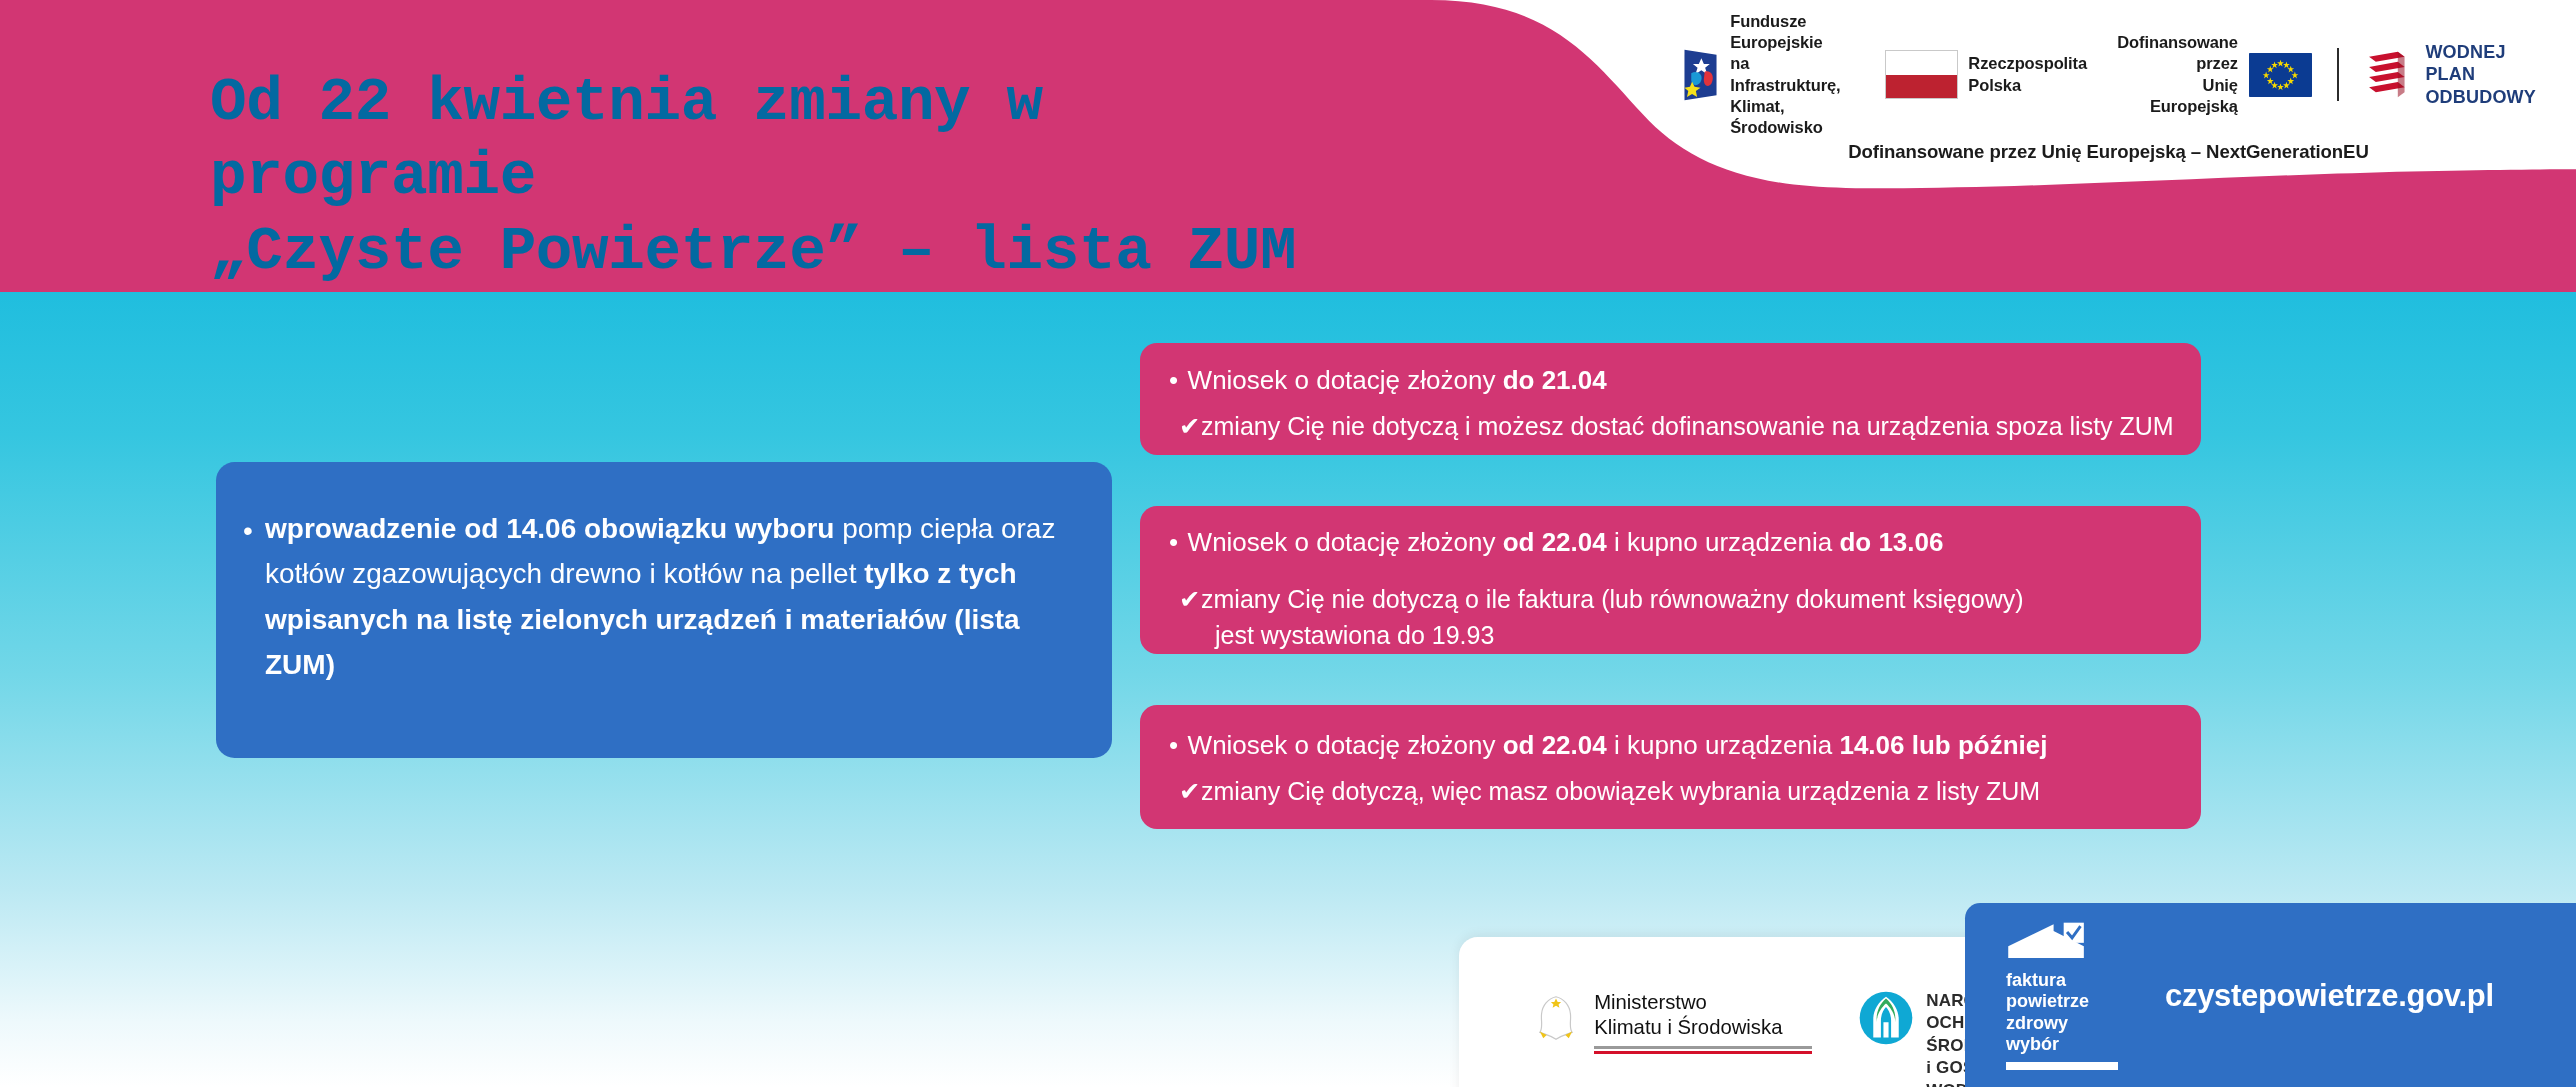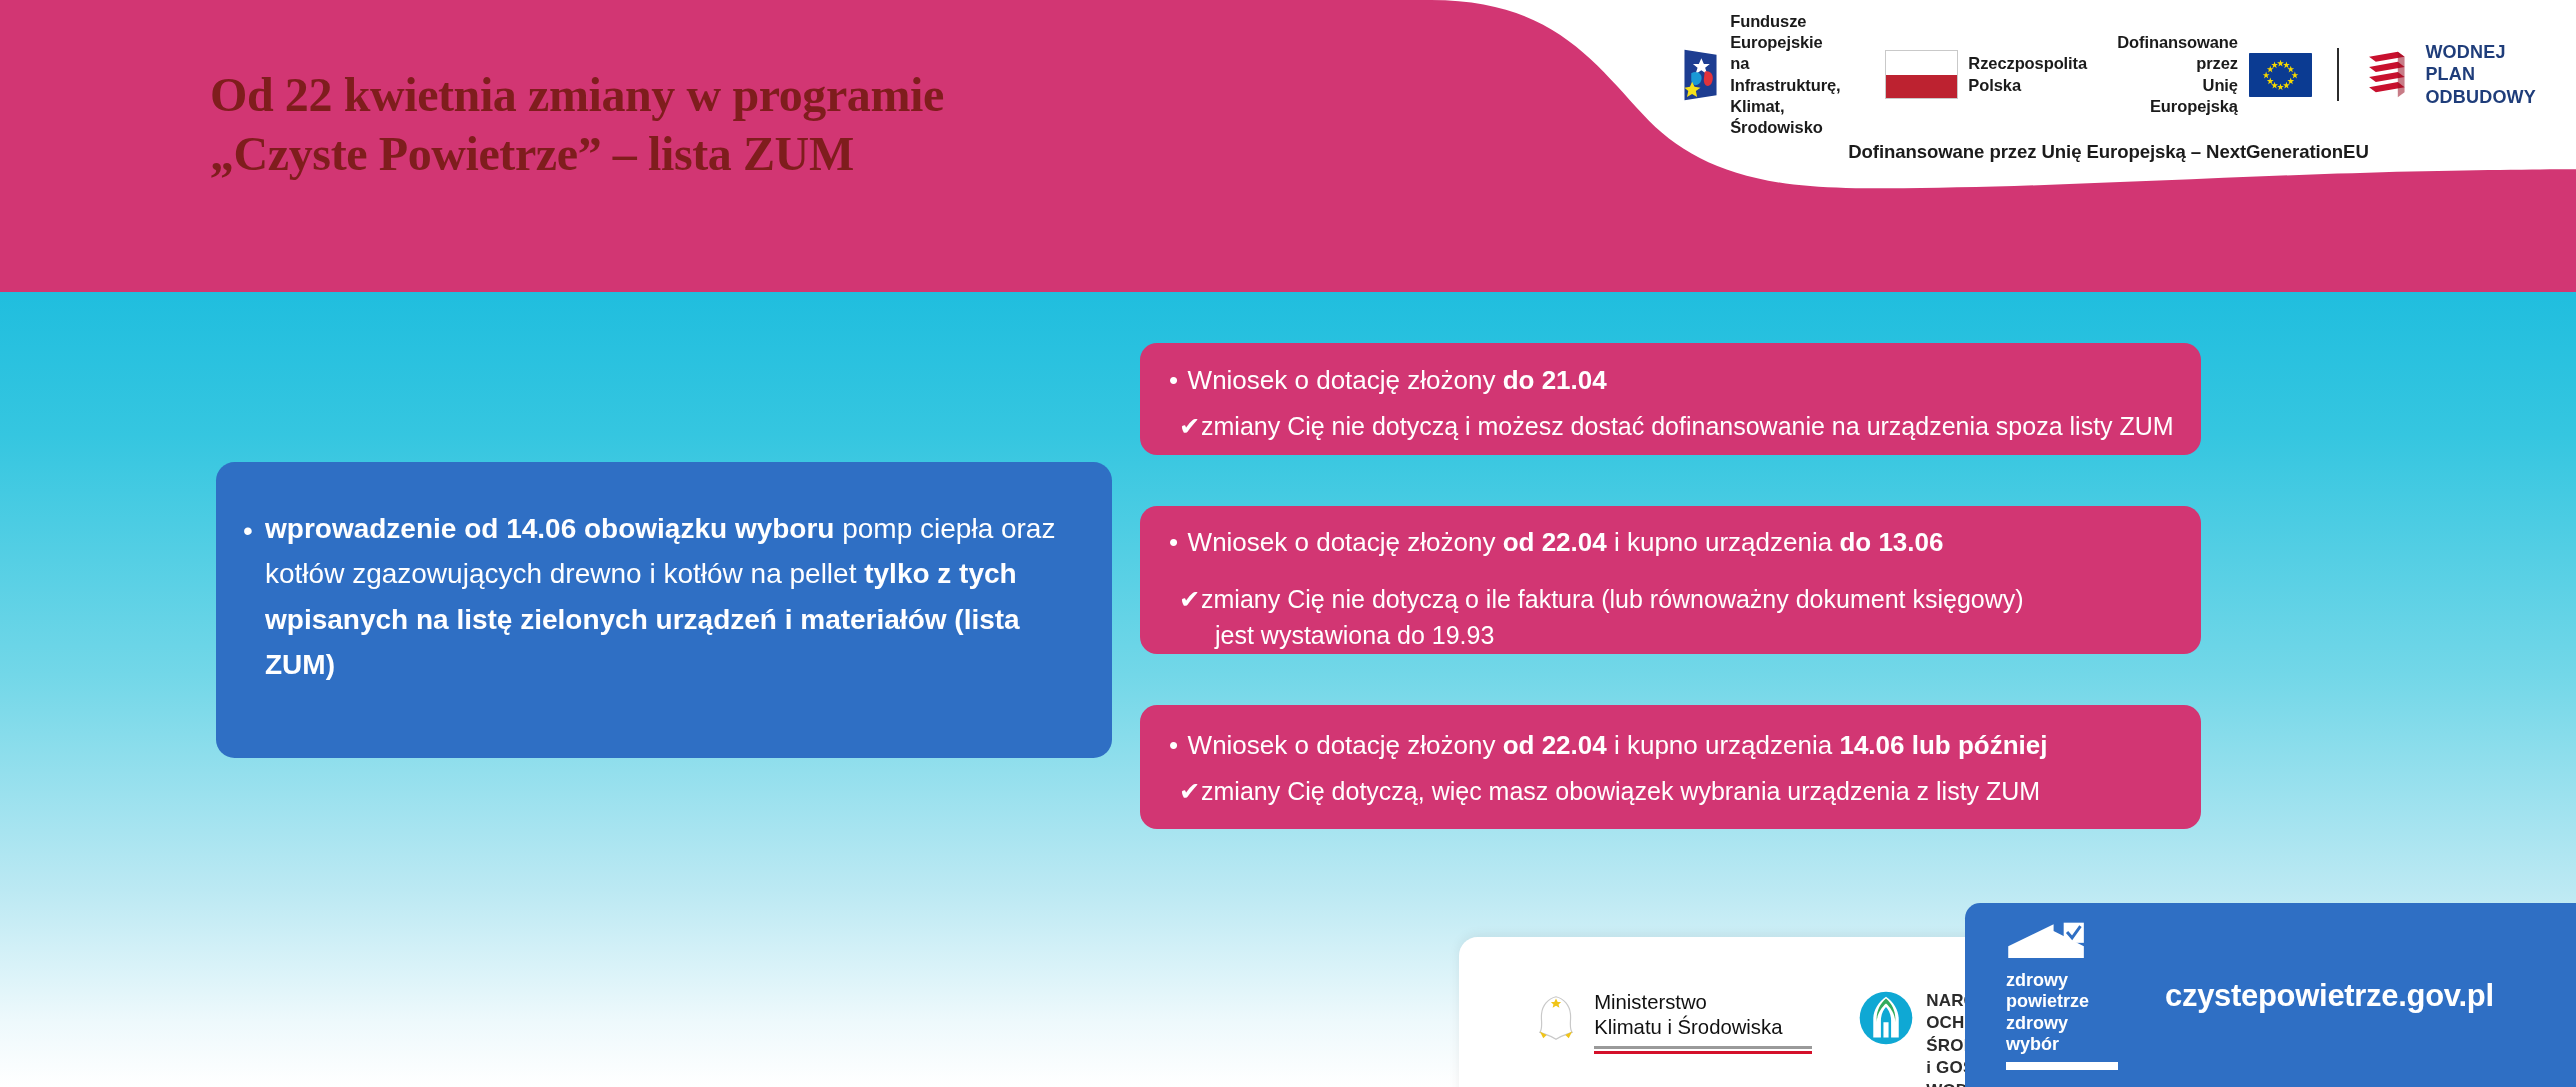--- a/index.html
+++ b/index.html
@@ -15,23 +15,23 @@
     position:absolute;left:0;top:0;width:2576px;height:1087px;
     background:linear-gradient(180deg,#00b4d8 0%,#12b8dd 18%,#35c6e0 40%,#72d7e8 62%,#bce9f3 82%,#eef9fc 94%,#ffffff 100%);
   }
 
   
   .header{position:absolute;left:0;top:0;width:2576px;height:292px;overflow:hidden;}
   .header-svg{position:absolute;left:0;top:0;width:2576px;height:292px;display:block;}
 
   .header-title{
     position:absolute;left:210px;top:66px;width:1101px;
-    color:#7f1d1d;font-weight:700;font-size:48px;line-height:1.22;
+    color:#0369a1;font-weight:700;font-size:61px;line-height:1.22;
     letter-spacing:-0.4px;white-space:pre-line;
-    font-family:Liberation Serif, serif;
+    font-family:Liberation Mono, monospace;
   }
 
   
   .logo-strip{
     position:absolute;left:1681px;top:32px;width:855px;height:85px;
     display:flex;align-items:center;gap:0px;
   }
   .logo-item{display:flex;align-items:center;}
   .logo-txt{
     color:#1b1b1b;font-size:16.5px;line-height:1.28;font-weight:600;
@@ -283,21 +283,21 @@
     </div>
   </div>
 
   <div class="footer-badge">
     <div class="cp-logo">
       <svg class="cp-roof" viewBox="0 0 132 50">
         <path d="M2,44 L2,30 L56,4 L56,12 L92,30 L92,44 Z" fill="#ffffff"></path>
         <rect x="68" y="2" width="24" height="24" fill="#ffffff"></rect>
         <path d="M72,13 L78,20 L88,6" stroke="#2f6fc4" stroke-width="3.5" fill="none"></path>
       </svg>
-      <div class="cp-words">zdrowy powietrze</div>
+      <div class="cp-words">faktura powietrze</div>
       <div class="cp-words" style="margin-top:0;">zdrowy wybór</div>
       <div class="cp-underline"></div>
     </div>
     <div class="footer-url">czystepowietrze.gov.pl</div>
   </div>
 
 </div>
 
 
 </body></html>

